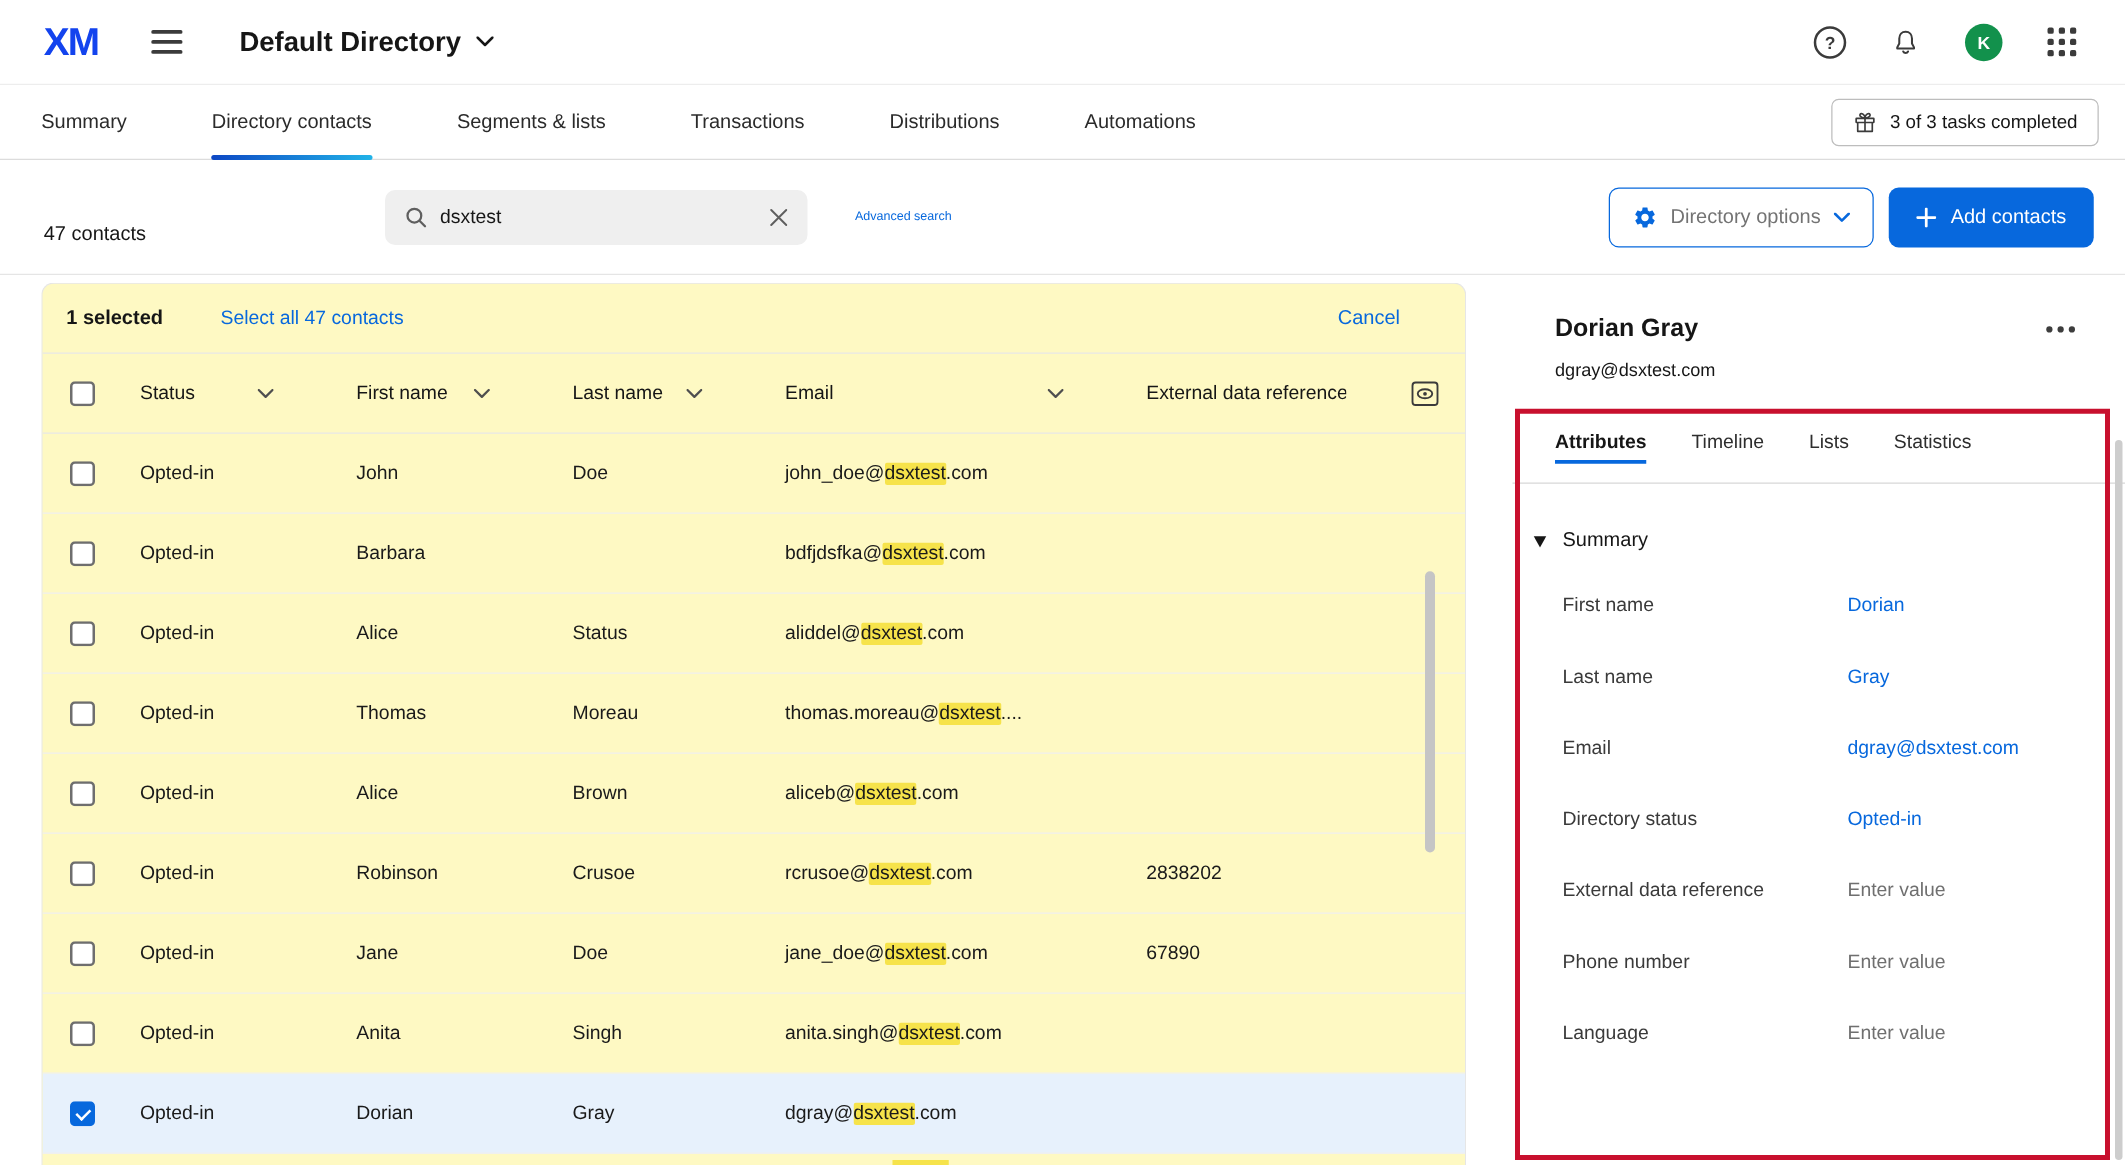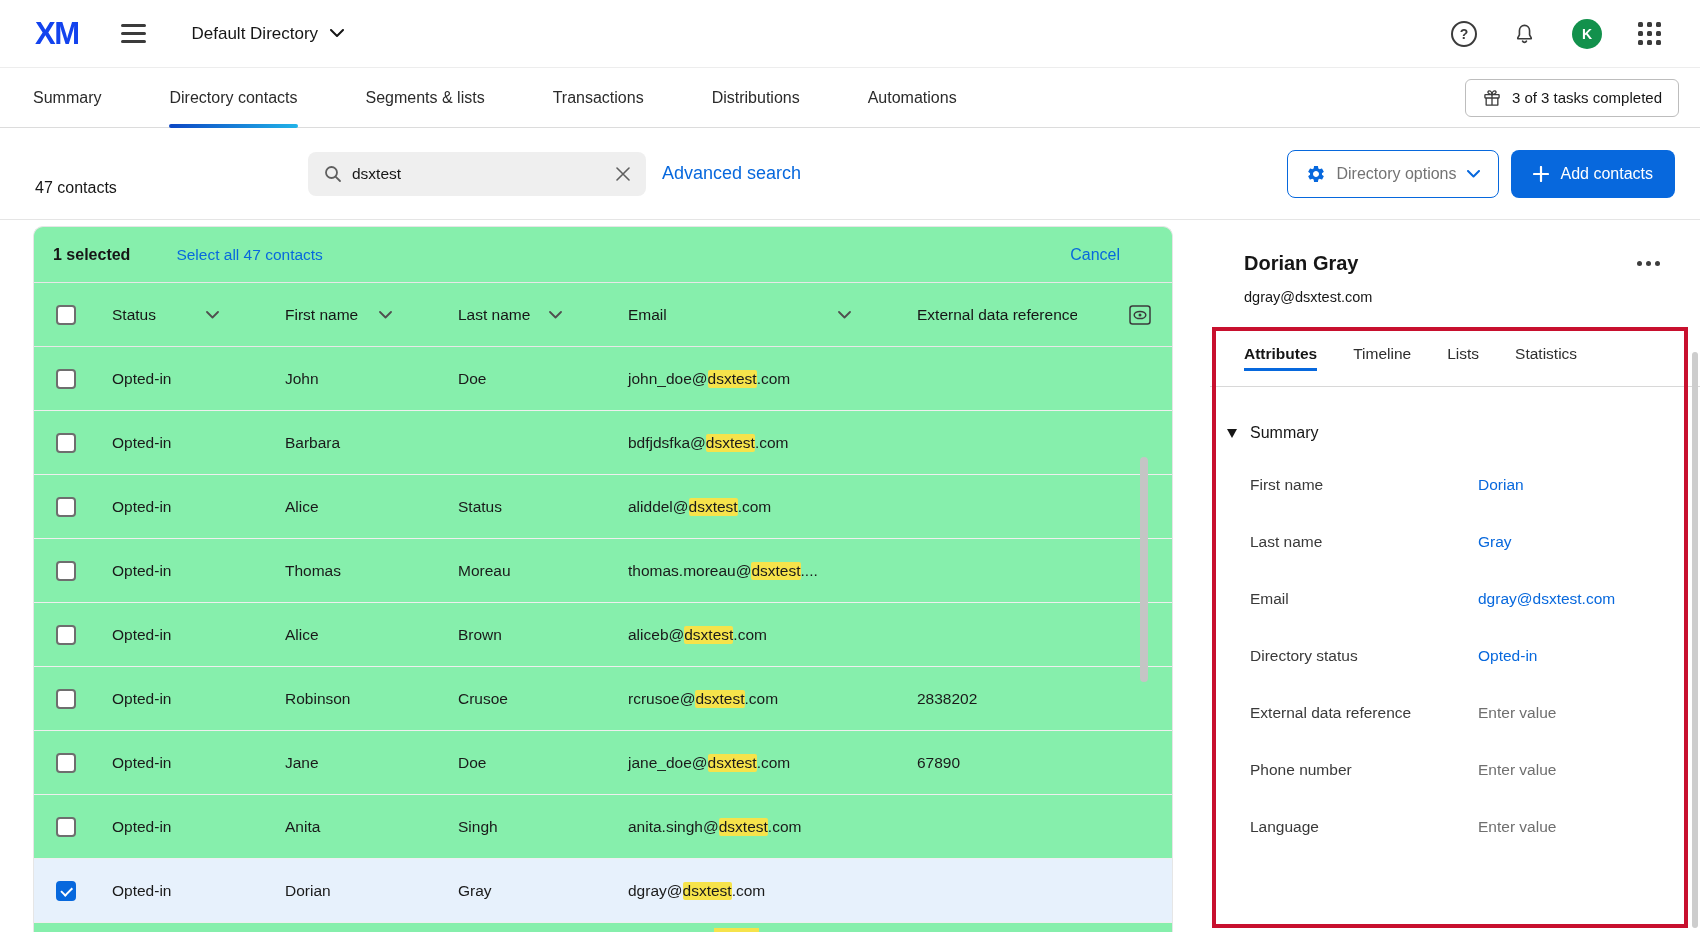--- a/index.html
+++ b/index.html
@@ -10,49 +10,49 @@
     color: #1a1a1a;
     position: relative;
     overflow: hidden;
   }
 
   
   .topbar { height: 68px; display: flex; align-items: center; padding: 0 39px 0 35px; border-bottom: 1px solid #ededed; background: #fff; }
   .logo { font-size: 31px; font-weight: 800; letter-spacing: -1.5px; color: #1343ee; }
   .hamburger { margin-left: 42px; width: 25px; display: flex; flex-direction: column; gap: 5px; cursor: pointer; }
   .hamburger span { height: 3px; background: #3b3b3b; border-radius: 2px; }
-  .dir-switcher { margin-left: 46px; display: flex; align-items: center; gap: 12px; font-size: 17px; font-weight: 400; color: #161616; cursor: pointer; }
+  .dir-switcher { margin-left: 46px; display: flex; align-items: center; gap: 12px; font-size: 22px; font-weight: 700; color: #161616; cursor: pointer; }
   .top-icons { margin-left: auto; display: flex; align-items: center; gap: 36px; }
   .help-icon { width: 26px; height: 26px; border: 2px solid #3b3b3b; border-radius: 50%; display: flex; align-items: center; justify-content: center; font-size: 14px; font-weight: 700; color: #3b3b3b; cursor: pointer; }
   .avatar { width: 30px; height: 30px; border-radius: 50%; background: #12914C; color: #fff; display: flex; align-items: center; justify-content: center; font-size: 14px; font-weight: 700; cursor: pointer; }
   .waffle { display: grid; grid-template-columns: repeat(3, 5px); gap: 4px; cursor: pointer; }
   .waffle span { width: 5px; height: 5px; background: #3b3b3b; border-radius: 1.5px; }
   .icon-btn { display: flex; align-items: center; cursor: pointer; }
 
   
   .navbar { height: 60px; display: flex; align-items: stretch; padding-left: 33px; border-bottom: 1px solid #dcdcdc; position: relative; background: #fff; }
   .nav-tabs { display: flex; gap: 68px; }
   .nav-tab { display: flex; align-items: center; font-size: 16px; color: #2b2b2b; position: relative; cursor: pointer; white-space: nowrap; }
   .nav-tab.active::after { content: ""; position: absolute; left: 0; right: 0; bottom: -1px; height: 4px; border-radius: 2px; background: linear-gradient(90deg, #0D47C4, #21B3E8); }
   .tasks-btn { margin-left: auto; margin-right: 21px; align-self: center; height: 38px; border: 1px solid #bdbdbd; border-radius: 6px; display: flex; align-items: center; gap: 10px; padding: 0 16px; font-size: 15px; color: #161616; background: #fff; cursor: pointer; white-space: nowrap; }
 
   
   .toolbar { height: 92px; display: flex; align-items: center; padding: 0 25px 0 35px; border-bottom: 1px solid #e5e5e5; background: #fff; }
   .count { font-size: 16px; color: #161616; min-width: 273px; margin-top: 28px; }
   .searchbox { width: 338px; height: 44px; background: #efefef; border-radius: 8px; display: flex; align-items: center; padding: 0 16px; gap: 10px; }
   .search-input { border: none; background: transparent; outline: none; font-size: 15.5px; font-family: inherit; color: #161616; flex: 1; min-width: 0; }
-  .adv-link { margin-left: 16px; font-size: 18px; color: #0768DD; cursor: pointer; }
+  .adv-link { margin-left: 38px; font-size: 10px; color: #0768DD; cursor: pointer; }
   .toolbar-right { margin-left: auto; display: flex; gap: 12px; }
   .btn { height: 48px; border-radius: 8px; display: flex; align-items: center; font-size: 16px; cursor: pointer; }
   .btn-outline { border: 1px solid #0768DD; color: #737373; background: #fff; padding: 0 18px; gap: 10px; }
   .btn-primary { background: #0768DD; color: #fff; border: none; padding: 0 22px; gap: 12px; }
 
   
   .content { position: absolute; top: 220px; left: 0; right: 0; bottom: 0; background: #fff; }
-  .card { position: absolute; left: 33px; top: 6px; width: 1140px; bottom: 0; border: 1px solid #e6e6e6; border-bottom: none; border-radius: 10px 10px 0 0; overflow: hidden; background: #86efac; }
+  .card { position: absolute; left: 33px; top: 6px; width: 1140px; bottom: 0; border: 1px solid #e6e6e6; border-bottom: none; border-radius: 10px 10px 0 0; overflow: hidden; background: #fef9c3; }
   .selbar { height: 56px; display: flex; align-items: center; padding-left: 19px; border-bottom: 1px solid #e8e8e8; }
   .selcount { font-size: 16px; font-weight: 700; color: #161616; }
   .selall { margin-left: 46px; color: #0768DD; font-size: 15.5px; cursor: pointer; }
   .cancel { margin-left: auto; margin-right: 52px; color: #0768DD; font-size: 16px; cursor: pointer; }
 
   .thead, .trow { display: grid; grid-template-columns: 56px 173px 173px 170px 289px 1fr; align-items: center; }
   .thead { height: 64px; border-bottom: 1px solid #e8e8e8; font-size: 15.5px; color: #161616; }
   .trow { height: 64px; border-bottom: 1px solid #efefef; font-size: 15.5px; color: #1a1a1a; cursor: pointer; }
   .trow.selected { background: #E7F1FC; }
   .cell { padding-left: 22px; display: flex; align-items: center; overflow: hidden; white-space: nowrap; }

